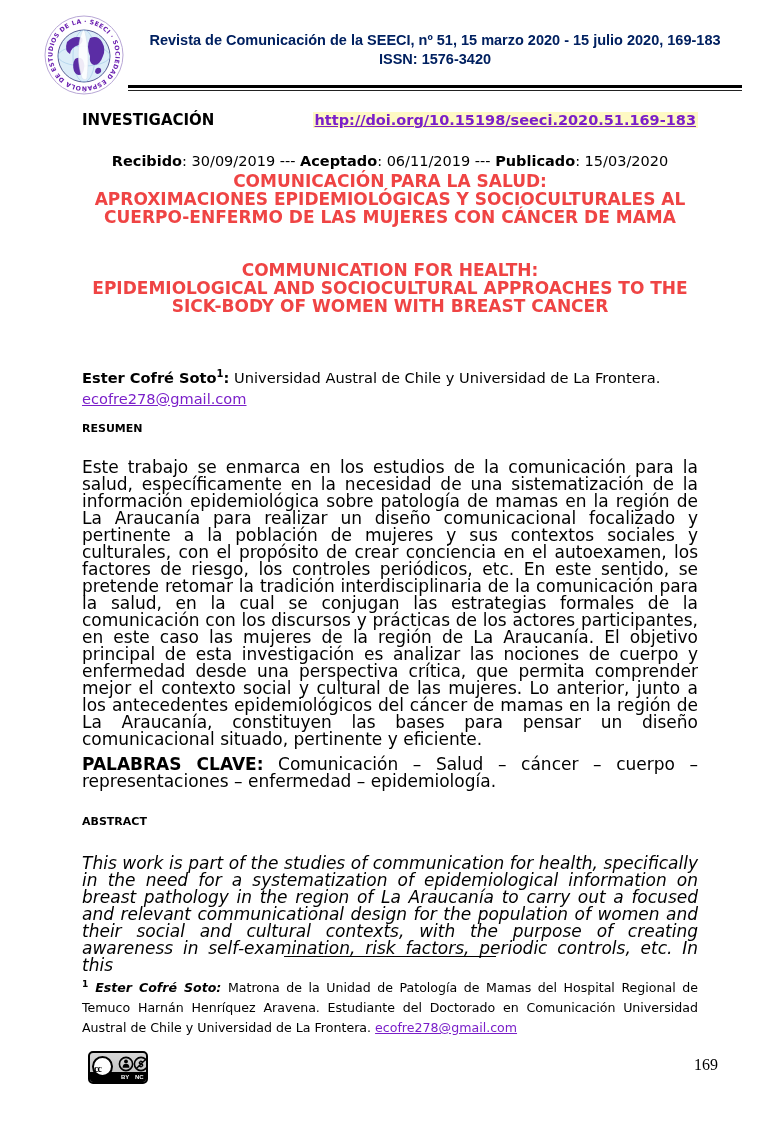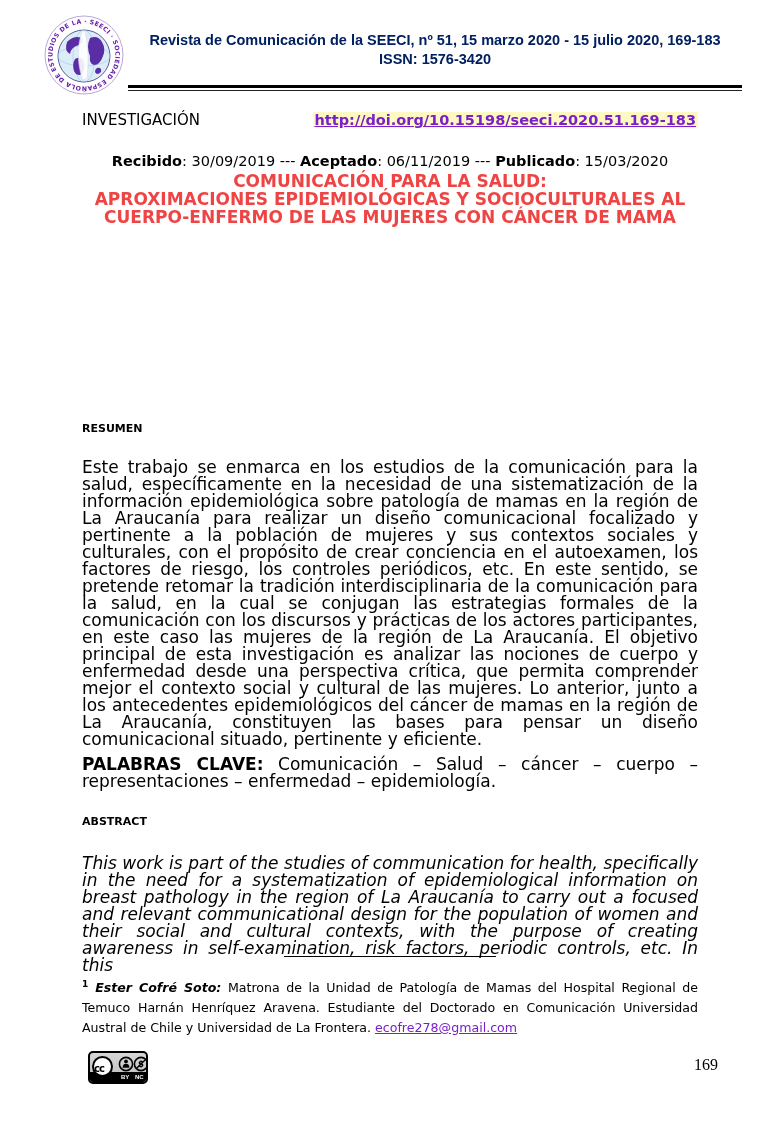--- a/index.html
+++ b/index.html
@@ -20,21 +20,21 @@
     font-weight:bold;font-size:14.5px;line-height:19px;
     color:#002060;
   }
   .head-rule{
     left:128px;top:85px;width:614px;height:2px;
     border-top:3px solid #000;border-bottom:1px solid #222;
   }
   .logo{left:44px;top:15px;width:80px;height:80px;}
   
   .meta-row{left:82px;top:111px;width:616px;display:flex;justify-content:space-between;align-items:baseline;}
-  .section-label{font-weight:normal;font-size:15px;}
+  .section-label{font-weight:bold;font-size:15px;}
   .doi-link{
     font-weight:bold;font-size:14.5px;color:#7a1fc9;
     text-decoration:underline;background:#fef9c3;padding:0 2px;
   }
   .dates{left:82px;top:134px;width:616px;text-align:center;font-size:14.5px;margin-top:19px;}
   .dates b{font-weight:bold;}
   
   .title{
     left:82px;width:616px;text-align:center;
     font-weight:bold;font-size:17px;line-height:18px;
@@ -73,21 +73,21 @@
     left:88px;top:1051px;width:60px;height:33px;
     border:2px solid #000;border-radius:5px;
     background:linear-gradient(#d6d6d6,#bdbdbd);
     box-sizing:border-box;overflow:hidden;
   }
   .cc-strip{position:absolute;left:0;bottom:0;width:100%;height:10px;background:#000;}
   .cc-circle{
     position:absolute;left:2px;top:3px;width:21px;height:21px;
     border:2.5px solid #000;border-radius:50%;background:#fff;
     font-weight:bold;font-size:10px;line-height:21px;text-align:left;
-    letter-spacing:-1px;color:#000;box-sizing:border-box;
+    letter-spacing:-1px;color:#000;box-sizing:border-box;font-family:Liberation Serif, serif;
   }
   .cc-mini{position:absolute;top:3px;width:16px;height:16px;}
   .cc-by-pos{left:28px;} .cc-nc-pos{left:43px;}
   .cc-label{
     position:absolute;bottom:1px;color:#fff;
     font-size:6px;font-weight:bold;line-height:8px;
     font-family:"Liberation Sans", sans-serif;
   }
   .lbl-by{left:31px;} .lbl-nc{left:45px;}
   
@@ -132,21 +132,28 @@
     <a class="doi-link" href="#">http://doi.org/10.15198/seeci.2020.51.169-183</a>
   </div>
 
   <div class="abs dates">
     <b>Recibido</b><span>: 30/09/2019 --- </span><b>Aceptado</b><span>: 06/11/2019 --- </span><b>Publicado</b><span>: 15/03/2020</span>
   </div>
 
   <div class="abs title title-es">COMUNICACIÓN PARA LA SALUD:
 APROXIMACIONES EPIDEMIOLÓGICAS Y SOCIOCULTURALES AL
 CUERPO-ENFERMO DE LAS MUJERES CON CÁNCER DE MAMA</div>
+  <div class="abs title title-en">COMMUNICATION FOR HEALTH:
+EPIDEMIOLOGICAL AND SOCIOCULTURAL APPROACHES TO THE
+SICK-BODY OF WOMEN WITH BREAST CANCER</div>
 
+  <div class="abs author-block">
+    <span class="author-name">Ester Cofré Soto</span><sup>1</sup><span class="author-name">:</span><span> Universidad Austral de Chile y Universidad de La Frontera.</span><br>
+    <a class="email-link" href="#">ecofre278@gmail.com</a>
+  </div>
 
   <div class="abs sec-heading resumen-h">RESUMEN</div>
   <div class="abs para para-es">Este trabajo se enmarca en los estudios de la comunicación para la salud, específicamente en la necesidad de una sistematización de la información epidemiológica sobre patología de mamas en la región de La Araucanía para realizar un diseño comunicacional focalizado y pertinente a la población de mujeres y sus contextos sociales y culturales, con el propósito de crear conciencia en el autoexamen, los factores de riesgo, los controles periódicos, etc. En este sentido, se pretende retomar la tradición interdisciplinaria de la comunicación para la salud, en la cual se conjugan las estrategias formales de la comunicación con los discursos y prácticas de los actores participantes, en este caso las mujeres de la región de La Araucanía. El objetivo principal de esta investigación es analizar las nociones de cuerpo y enfermedad desde una perspectiva crítica, que permita comprender mejor el contexto social y cultural de las mujeres. Lo anterior, junto a los antecedentes epidemiológicos del cáncer de mamas en la región de La Araucanía, constituyen las bases para pensar un diseño comunicacional situado, pertinente y eficiente.</div>
   <div class="abs sec-heading abstract-h">ABSTRACT</div>
 
   <div class="abs para keywords">
     <b>PALABRAS CLAVE:</b><span> Comunicación – Salud – cáncer – cuerpo – representaciones – enfermedad – epidemiología.</span>
   </div>
   <div class="abs para para-en">This work is part of the studies of communication for health, specifically in the need for a systematization of epidemiological information on breast pathology in the region of La Araucanía to carry out a focused and relevant communicational design for the population of women and their social and cultural contexts, with the purpose of creating awareness in self-examination, risk factors, periodic controls, etc. In this</div>
 

